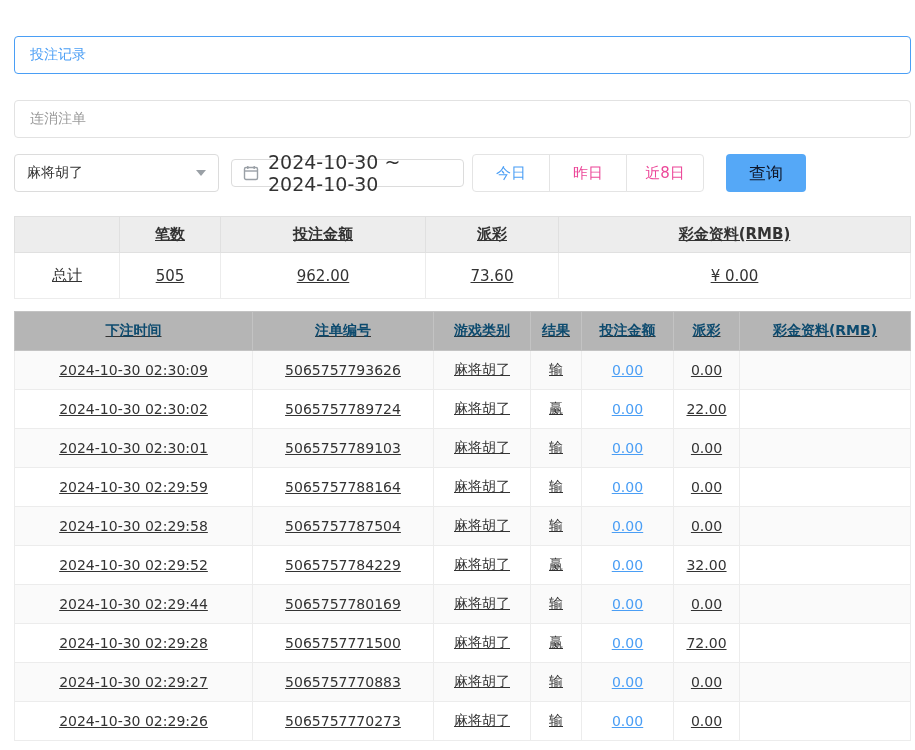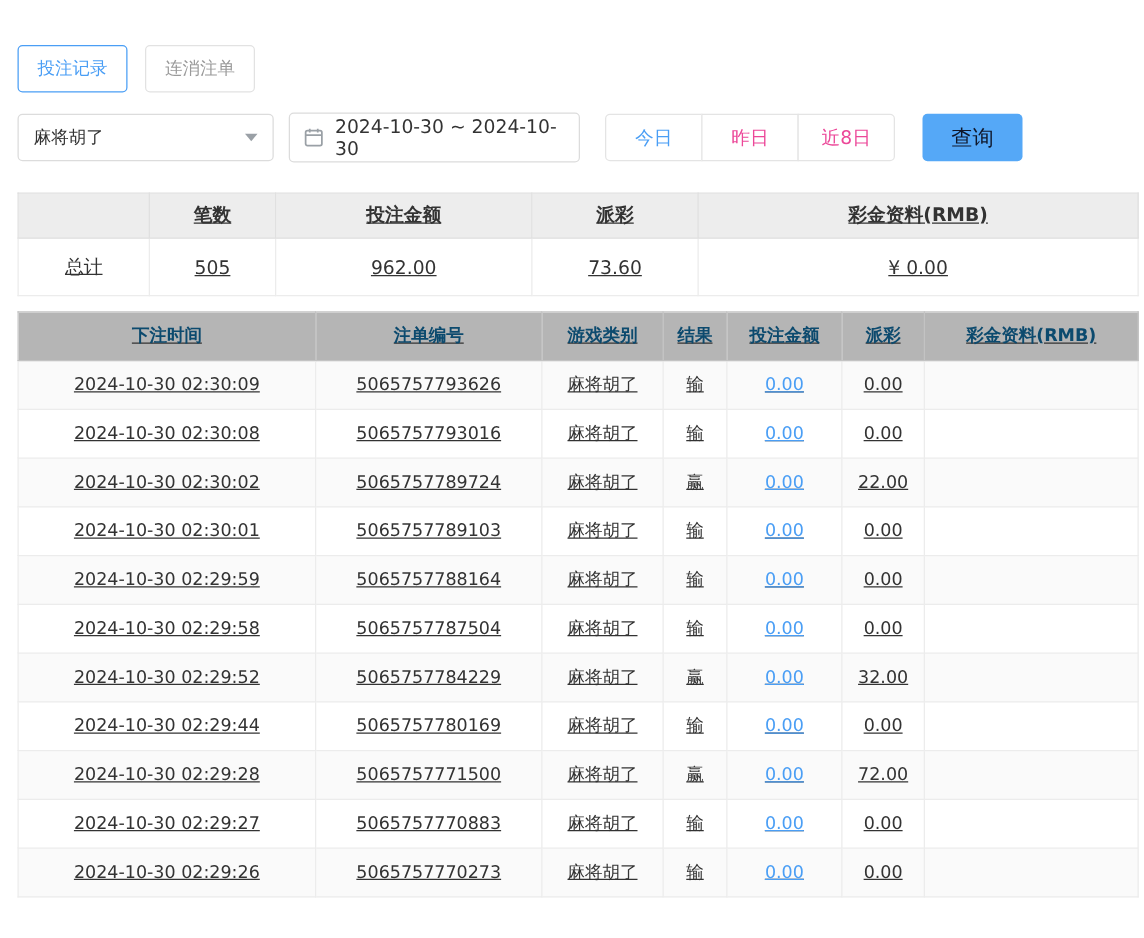--- a/index.html
+++ b/index.html
@@ -6,36 +6,36 @@
   html,body { width:915px; height:750px; overflow:hidden; background:#fff;
     font-family:"DejaVu Sans","Liberation Sans",sans-serif; color:#333; }
   .page { padding:14px 4px 0 14px; width:915px; }
 
   
   .hdr { display:flex; align-items:center; justify-content:space-between; padding-right:8px; }
   .title { font-size:15px; font-weight:bold; color:#1c2b50; }
   .chev { width:22px; height:22px; display:flex; align-items:center; justify-content:center; cursor:pointer; }
 
   
-  .tabs { margin-top:22px; display:flex; gap:14px; }
+  .tabs { margin-top:22px; display:flex; gap:26px;flex-direction:column; }
   .tab { padding:9px 15px; font-size:14px; border:1px solid #e2e2e2; border-radius:4px;
          color:#9a9a9a; background:#fff; cursor:pointer; }
   .tab.active { border-color:#4a9ef5; color:#4a9ef5; }
 
   
   .filters { margin-top:16px; display:flex; align-items:center; }
   .select { width:205px; height:38px; border:1px solid #dcdcdc; border-radius:4px;
             display:flex; align-items:center; justify-content:space-between;
             padding:0 12px; font-size:14px; color:#333; cursor:pointer; background:#fff; }
   .caret { width:0; height:0; border-left:5px solid transparent; border-right:5px solid transparent;
            border-top:6px solid #9aa0a6; }
-  .datepicker { margin-left:12px; width:233px; height:40px; border:1px solid #dcdcdc; border-radius:4px;
-                display:flex; align-items:center; padding:0 11px; gap:9px; font-size:15px; color:#333;
+  .datepicker { margin-left:12px; width:233px; height:28px; border:1px solid #dcdcdc; border-radius:4px;
+                display:flex; align-items:center; padding:0 11px; gap:9px; font-size:19px; color:#333;
                 background:#fff; cursor:pointer; }
-  .qgroup { margin-left:20px; display:flex; }
+  .qgroup { margin-left:8px; display:flex; }
   .qbtn { width:78px; height:38px; border:1px solid #e4e4e4; margin-left:-1px; background:#fff;
           display:flex; align-items:center; justify-content:center; font-size:15px; color:#ec4899; cursor:pointer; }
   .qbtn:first-child { margin-left:0; border-radius:4px 0 0 4px; }
   .qbtn:last-child { border-radius:0 4px 4px 0; }
   .qbtn.active { color:#4a9ef5; }
   .search-btn { margin-left:22px; width:80px; height:38px; background:#55a8f7; color:#0f172a; border:none;
                 border-radius:4px; font-size:17px; cursor:pointer;
                 font-family:"DejaVu Sans","Liberation Sans",sans-serif; }
 
   
@@ -145,29 +145,20 @@
   <tr>
     <td>2024-10-30 02:30:09</td>
     <td>5065757793626</td>
     <td>麻将胡了</td>
     <td>输</td>
     <td><a href="#" class="bet-link">0.00</a></td>
     <td>0.00</td>
     <td></td>
   </tr>
 
-  <tr>
-    <td>2024-10-30 02:30:08</td>
-    <td>5065757793016</td>
-    <td>麻将胡了</td>
-    <td>输</td>
-    <td><a href="#" class="bet-link">0.00</a></td>
-    <td>0.00</td>
-    <td></td>
-  </tr>
 
   <tr>
     <td>2024-10-30 02:30:02</td>
     <td>5065757789724</td>
     <td>麻将胡了</td>
     <td>赢</td>
     <td><a href="#" class="bet-link">0.00</a></td>
     <td>22.00</td>
     <td></td>
   </tr>

